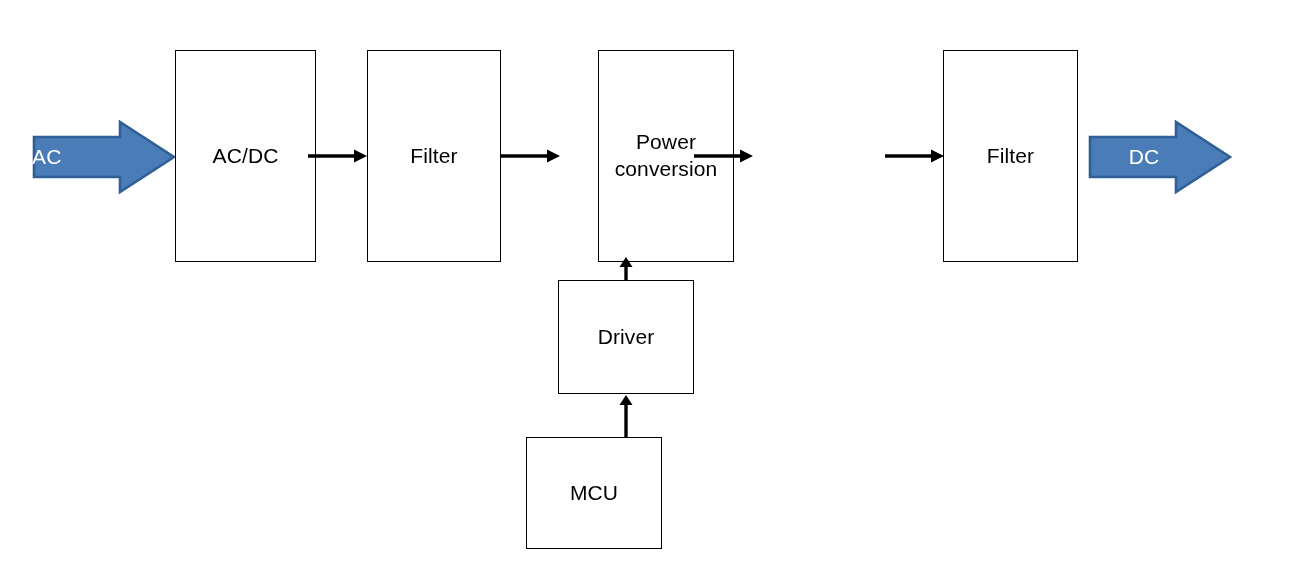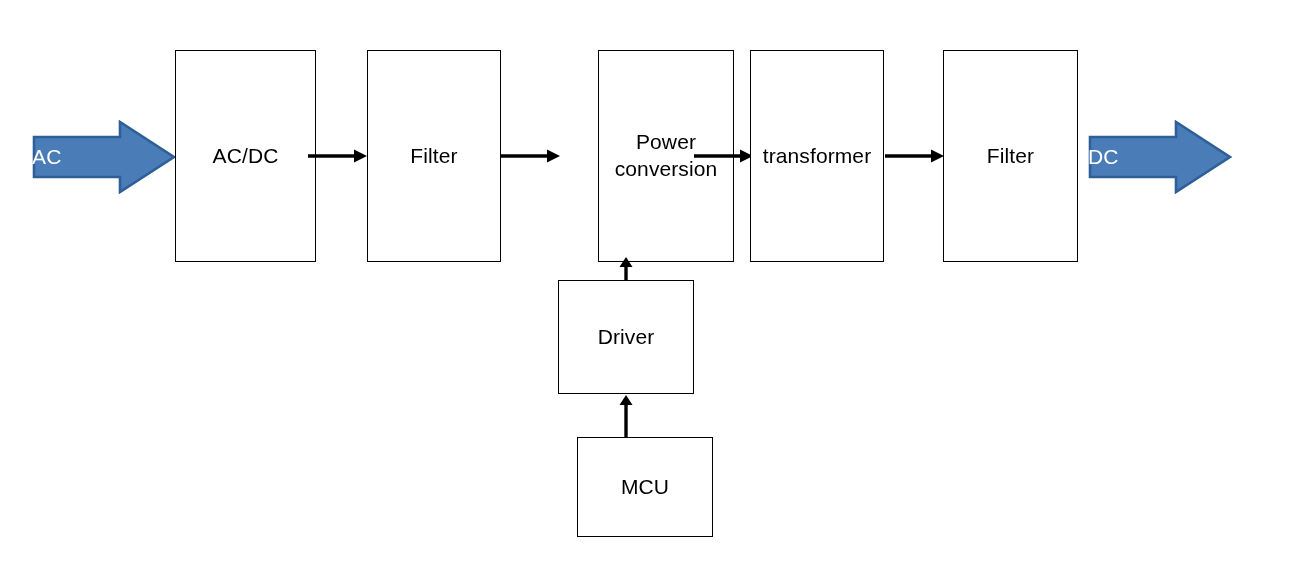--- a/index.html
+++ b/index.html
@@ -101,57 +101,54 @@
     <span class="block-label">Power conversion</span>
   </div>
 
   <div class="conn" style="left:694px; top:146px; width:62px; height:20px;">
     <svg width="62" height="20" viewBox="0 0 62 20" aria-hidden="true">
       <line x1="0" y1="10" x2="48" y2="10" stroke="#000000" stroke-width="3.4"></line>
       <polygon points="46,3.5 59,10 46,16.5" fill="#000000"></polygon>
     </svg>
   </div>
 
-  <div class="block" style="left:750px; top:50px; width:134px; height:212px;">
-    <span class="block-label">transformer</span>
-  </div>
 
   <div class="conn" style="left:885px; top:146px; width:62px; height:20px;">
     <svg width="62" height="20" viewBox="0 0 62 20" aria-hidden="true">
       <line x1="0" y1="10" x2="48" y2="10" stroke="#000000" stroke-width="3.4"></line>
       <polygon points="46,3.5 59,10 46,16.5" fill="#000000"></polygon>
     </svg>
   </div>
 
   <div class="block" style="left:943px; top:50px; width:135px; height:212px;">
     <span class="block-label">Filter</span>
   </div>
 
   <div class="io-arrow" style="left:1088px; top:120px; width:144px; height:74px;">
     <svg width="144" height="74" viewBox="0 0 144 74" aria-hidden="true">
       <polygon points="2,17 88,17 88,2 142,37 88,72 88,57 2,57" fill="#4a7cb8" stroke="#2e5f96" stroke-width="2.6" stroke-linejoin="miter"></polygon>
     </svg>
   </div>
-  <div class="io-arrow-label" style="left:1088px; top:146px; width:112px; text-align:left;">DC</div>
+  <div class="io-arrow-label" style="left:1088px; top:146px; width:112px; text-align:center;">DC</div>
 
   <div class="conn" style="left:616px; top:258px; width:20px; height:44px;">
     <svg width="20" height="44" viewBox="0 0 20 44" aria-hidden="true">
       <line x1="10" y1="44" x2="10" y2="7" stroke="#000000" stroke-width="3.4"></line>
       <polygon points="3.5,9 10,-1 16.5,9" fill="#000000"></polygon>
     </svg>
   </div>
 
   <div class="block" style="left:558px; top:280px; width:136px; height:114px;">
     <span class="block-label">Driver</span>
   </div>
 
   <div class="conn" style="left:616px; top:396px; width:20px; height:44px;">
     <svg width="20" height="44" viewBox="0 0 20 44" aria-hidden="true">
       <line x1="10" y1="44" x2="10" y2="7" stroke="#000000" stroke-width="3.4"></line>
       <polygon points="3.5,9 10,-1 16.5,9" fill="#000000"></polygon>
     </svg>
   </div>
 
-  <div class="block" style="left:577px; top:437px; width:136px; height:100px;">
+  <div class="block" style="left:526px; top:437px; width:136px; height:112px;">
     <span class="block-label">MCU</span>
   </div>
 
 </div>
 
 </body></html>

